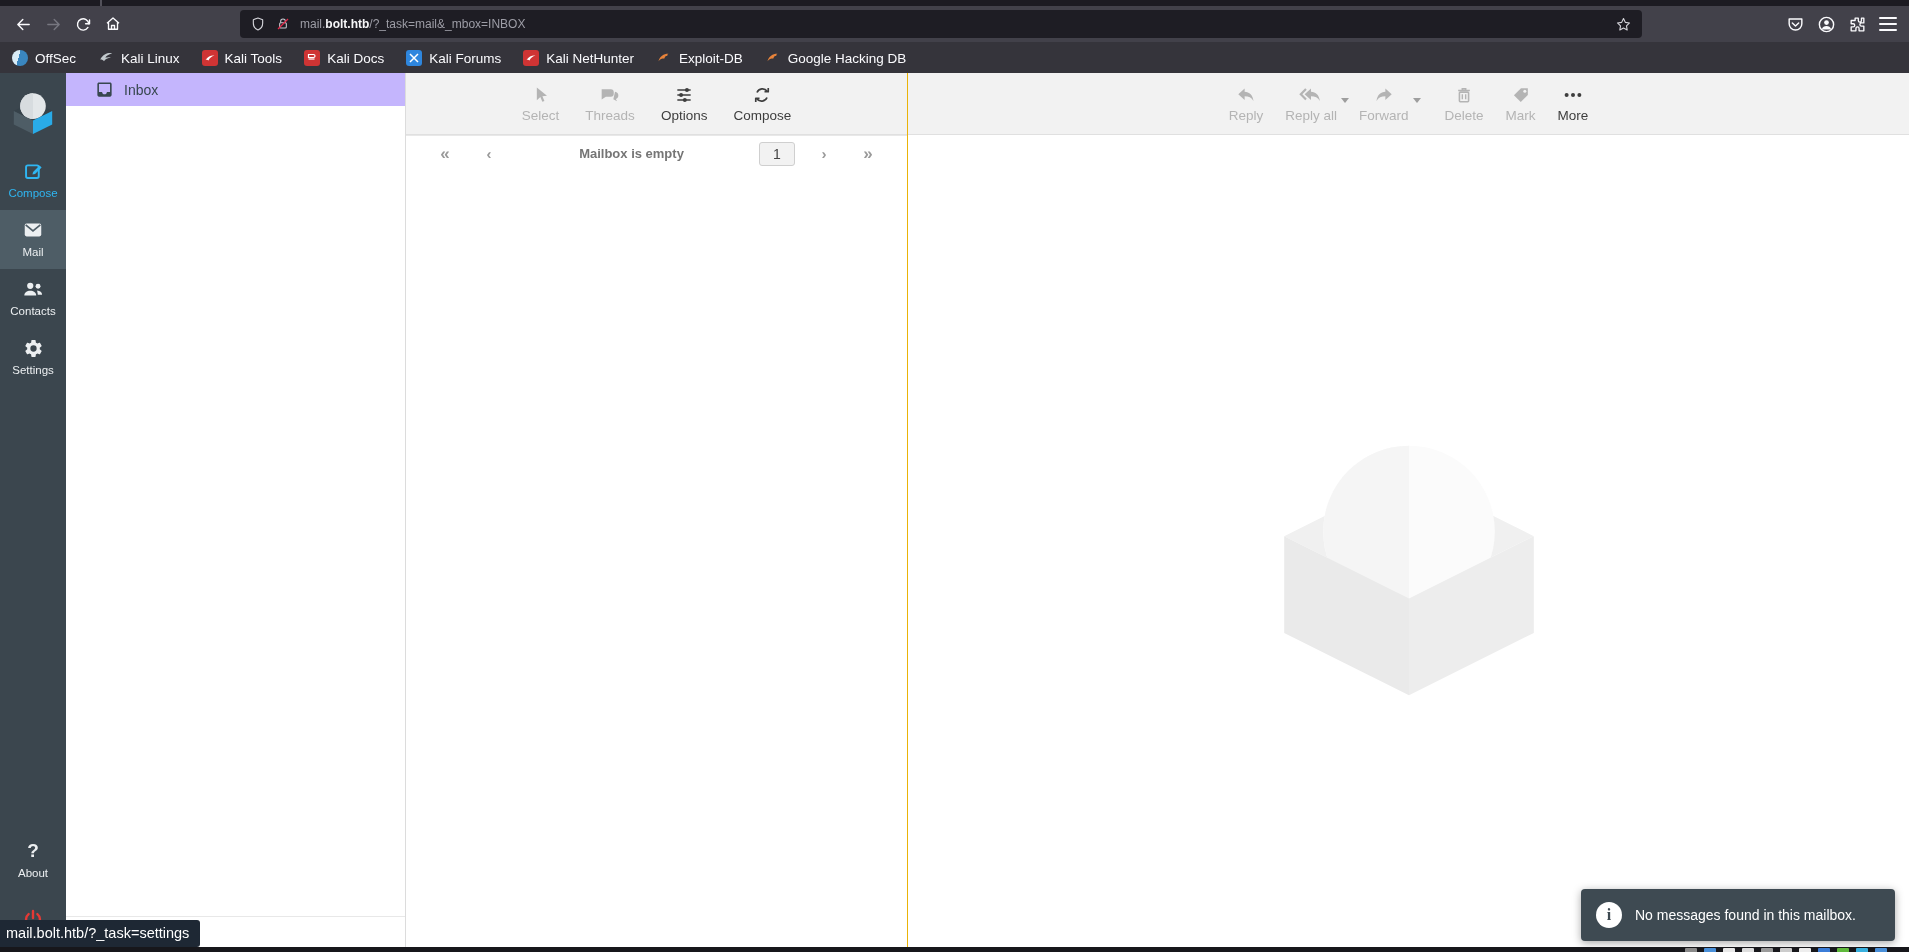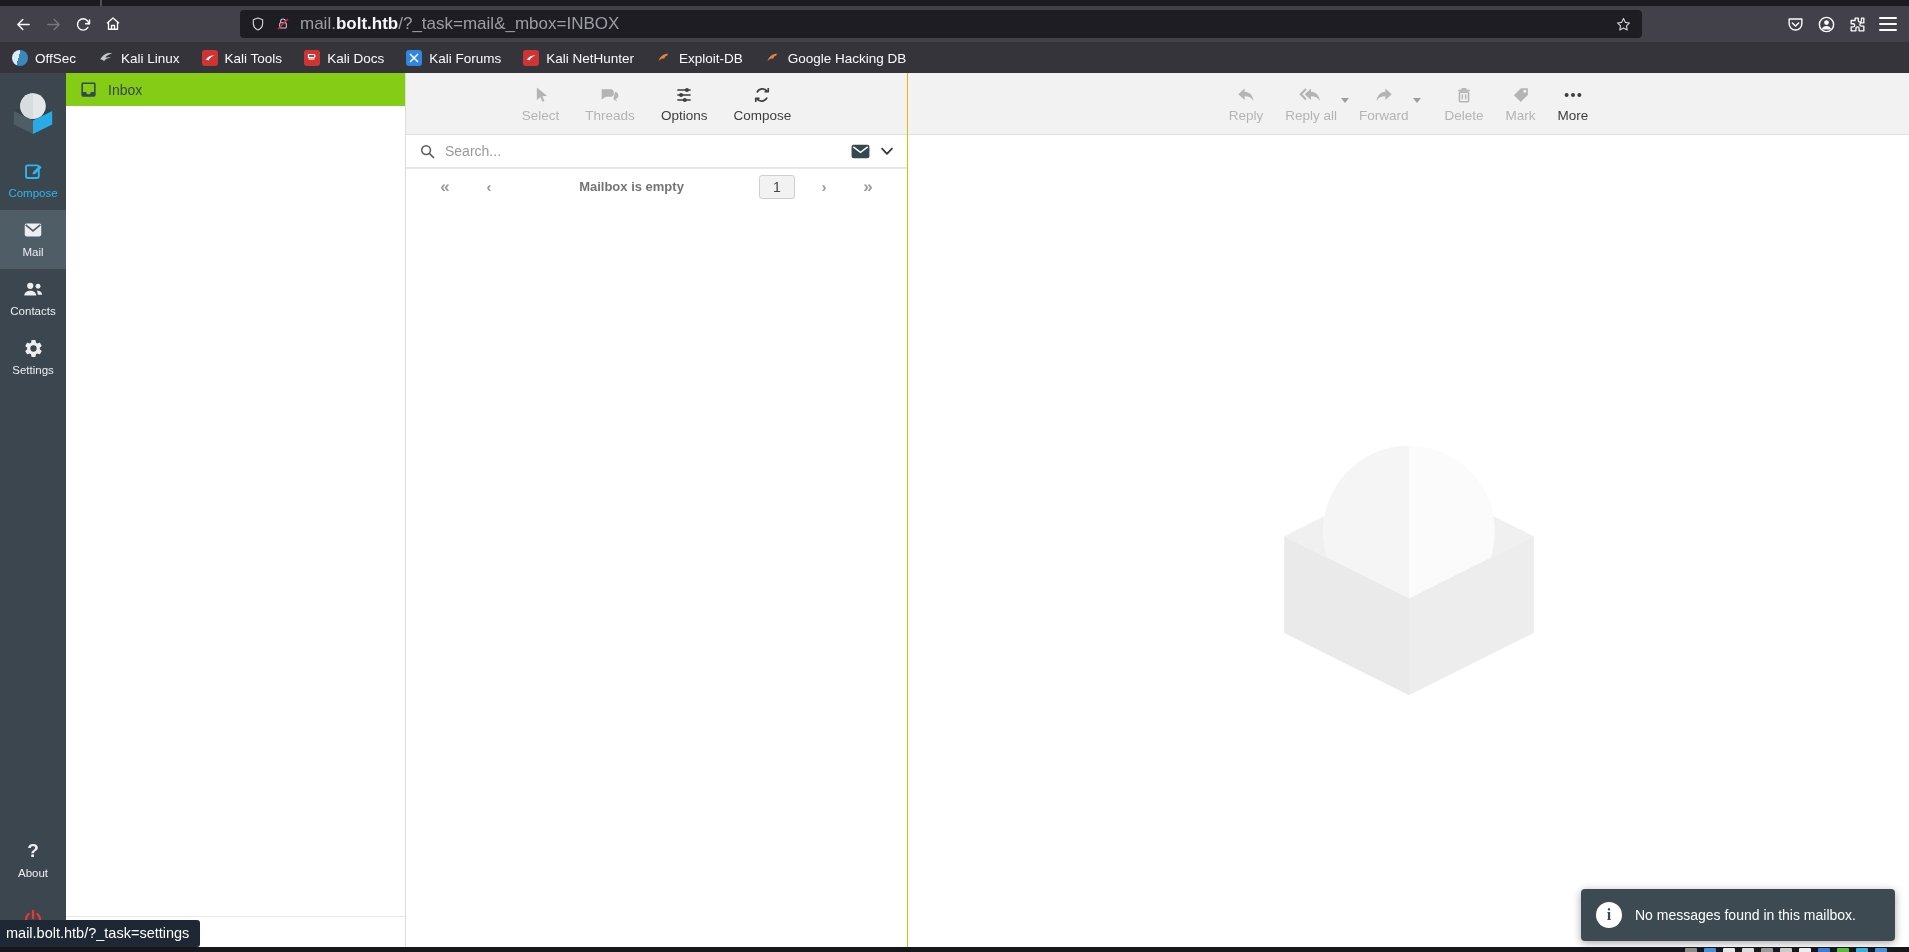--- a/index.html
+++ b/index.html
@@ -9,21 +9,21 @@
   
   .browser { position: absolute; top: 0; left: 0; width: 1909px; height: 73px; }
   .tabstrip { height: 6px; background: #1c1b22; position: relative; }
   .tab-sep { position: absolute; left: 100px; top: 0; width: 2px; height: 6px; background: #52515a; }
   .navbar { height: 36px; background: #42414a; display: flex; align-items: center; padding: 0 8px; }
   .nav-btn { width: 30px; height: 28px; display: flex; align-items: center; justify-content: center;
     color: #fbfbfe; border-radius: 4px; flex: 0 0 auto; }
   .nav-btn.disabled { color: #777780; }
   .urlbar { width: 1402px; height: 28px; margin-left: 112px; background: #1e1d24; border-radius: 4px;
     display: flex; align-items: center; padding: 0 10px; gap: 9px; }
-  .url-text { font-size: 17px; color: #9d9da6; white-space: nowrap; }
+  .url-text { font-size: 12px; color: #9d9da6; white-space: nowrap; }
   .url-text .domain { color: #f6f6f8; font-weight: bold; }
   .urlbar .spacer { flex: 1; }
   .chrome-right { margin-left: auto; display: flex; align-items: center; gap: 12px; padding-right: 4px; }
   .hamburger { display: flex; flex-direction: column; gap: 4px; width: 18px; }
   .hamburger span { height: 2px; background: #fbfbfe; border-radius: 1px; }
 
   .bookmarksbar { height: 31px; background: #35343b; display: flex; align-items: center;
     padding: 0 12px; gap: 22px; }
   .bookmark { display: flex; align-items: flex-end; gap: 7px; color: #fbfbfe; font-size: 13.5px; white-space: nowrap; }
   .fav { width: 16px; height: 16px; border-radius: 3px; flex: 0 0 auto;
@@ -51,22 +51,22 @@
   .pane-header { height: 62px; background: #f2f2f2; border-bottom: 1px solid #e0e0e0;
     display: flex; align-items: center; flex: 0 0 auto; }
   .pane-footer { height: 36px; border-top: 1px solid #e8e8e8; flex: 0 0 auto;
     display: flex; align-items: center; }
 
   
   .folders-pane { width: 340px; border-right: 1px solid #dcdcdc; background: #fff;
     display: flex; flex-direction: column; flex: 0 0 auto; }
   .account-title { flex: 1; text-align: center; font-size: 14px; font-weight: bold; color: #37474f; padding-left: 40px; }
   .kebab { width: 40px; text-align: center; font-size: 17px; font-weight: bold; color: #42525a; letter-spacing: 1px; }
-  .folder-row { height: 33px; display: flex; align-items: center; gap: 10px; padding: 0 13px;
-    background: #84cc16; color: #37474f; font-size: 14px; }
+  .folder-row { height: 33px; display: flex; align-items: center; gap: 10px; padding: 0 29px;
+    background: #c4b5fd; color: #37474f; font-size: 14px; }
   .folders-body { flex: 1; }
 
   
   .list-pane { width: 502px; border-right: 1px solid #eab308; display: flex; flex-direction: column; flex: 0 0 auto; }
   .toolbar-center { flex: 1; display: flex; justify-content: center; gap: 26px; }
   .tool { display: flex; flex-direction: column; align-items: center; gap: 3px;
     color: #3e3e3e; font-size: 13.5px; position: relative; }
   .tool.disabled { color: #b4b4b4; }
   .caret { position: absolute; right: -12px; top: 13px; width: 0; height: 0;
     border-left: 4px solid transparent; border-right: 4px solid transparent; border-top: 5px solid #9e9e9e; }
@@ -350,34 +350,20 @@
               <path d="M6 9 a7 7 0 0 1 12.2 -1.4" stroke="currentColor" stroke-width="2" fill="none"></path>
               <path d="M19.5 3.5 v4.5 h-4.5" fill="none" stroke="currentColor" stroke-width="2" stroke-linejoin="round"></path>
               <path d="M18 15 a7 7 0 0 1 -12.2 1.4" stroke="currentColor" stroke-width="2" fill="none"></path>
               <path d="M4.5 20.5 v-4.5 h4.5" fill="none" stroke="currentColor" stroke-width="2" stroke-linejoin="round"></path>
             </svg>
           <span>Compose</span>
         </div>
       </div>
     </div>
 
-    <div class="search-row">
-      <svg width="17" height="17" viewBox="0 0 24 24">
-          <circle cx="10" cy="10" r="6.2" stroke="#5c5c5c" stroke-width="2.2" fill="none"></circle>
-          <path d="M14.8 14.8 L20.5 20.5" stroke="#5c5c5c" stroke-width="2.4" stroke-linecap="round"></path>
-        </svg>
-      <input type="text" placeholder="Search..." style="">
-      <svg width="21" height="17" viewBox="0 0 24 20">
-          <rect x="1.5" y="2" width="21" height="16" rx="2.5" fill="#37474f"></rect>
-          <path d="M3.5 4.5 L12 11 L20.5 4.5" stroke="#fff" stroke-width="1.8" fill="none"></path>
-        </svg>
-      <svg width="14" height="12" viewBox="0 0 20 16">
-          <path d="M3 4.5 L10 12 L17 4.5" stroke="#3c3c3c" stroke-width="2.6" fill="none" stroke-linecap="round" stroke-linejoin="round"></path>
-        </svg>
-    </div>
 
 
     <div class="pane-footer">
       <div class="pagination">
         <span class="pg-btn">«</span>
         <span class="pg-btn sm" style="margin-left:14px;">‹</span>
         <span class="pg-status">Mailbox is empty</span>
         <input class="pg-input" type="text" value="1" style="">
         <span class="pg-btn sm">›</span>
         <span class="pg-btn" style="margin-left:14px;">»</span>

